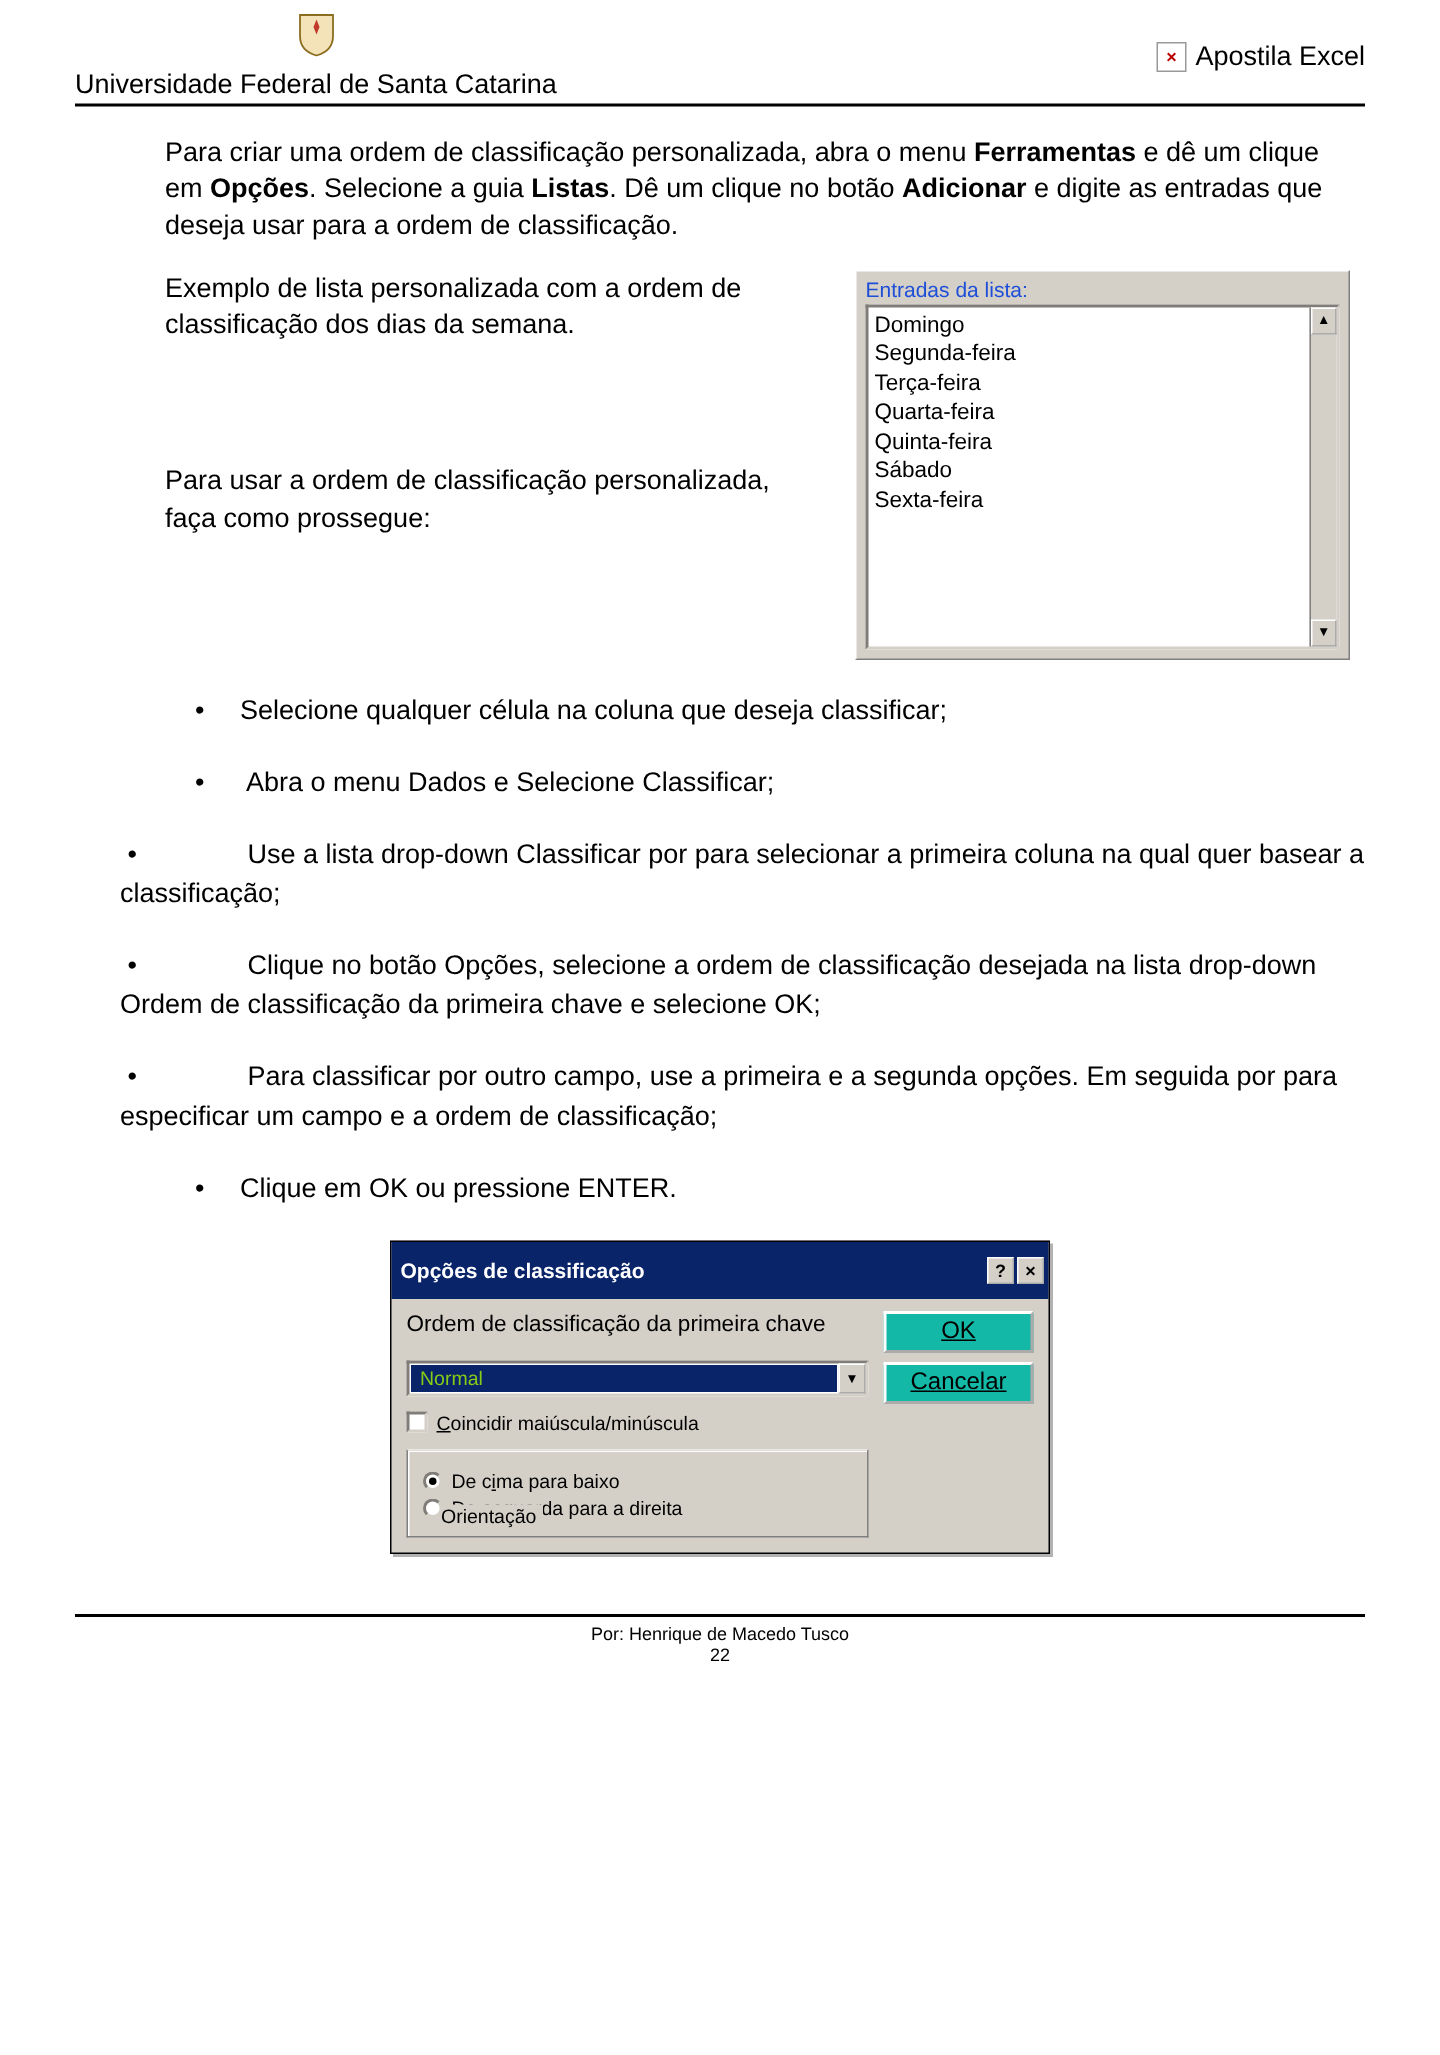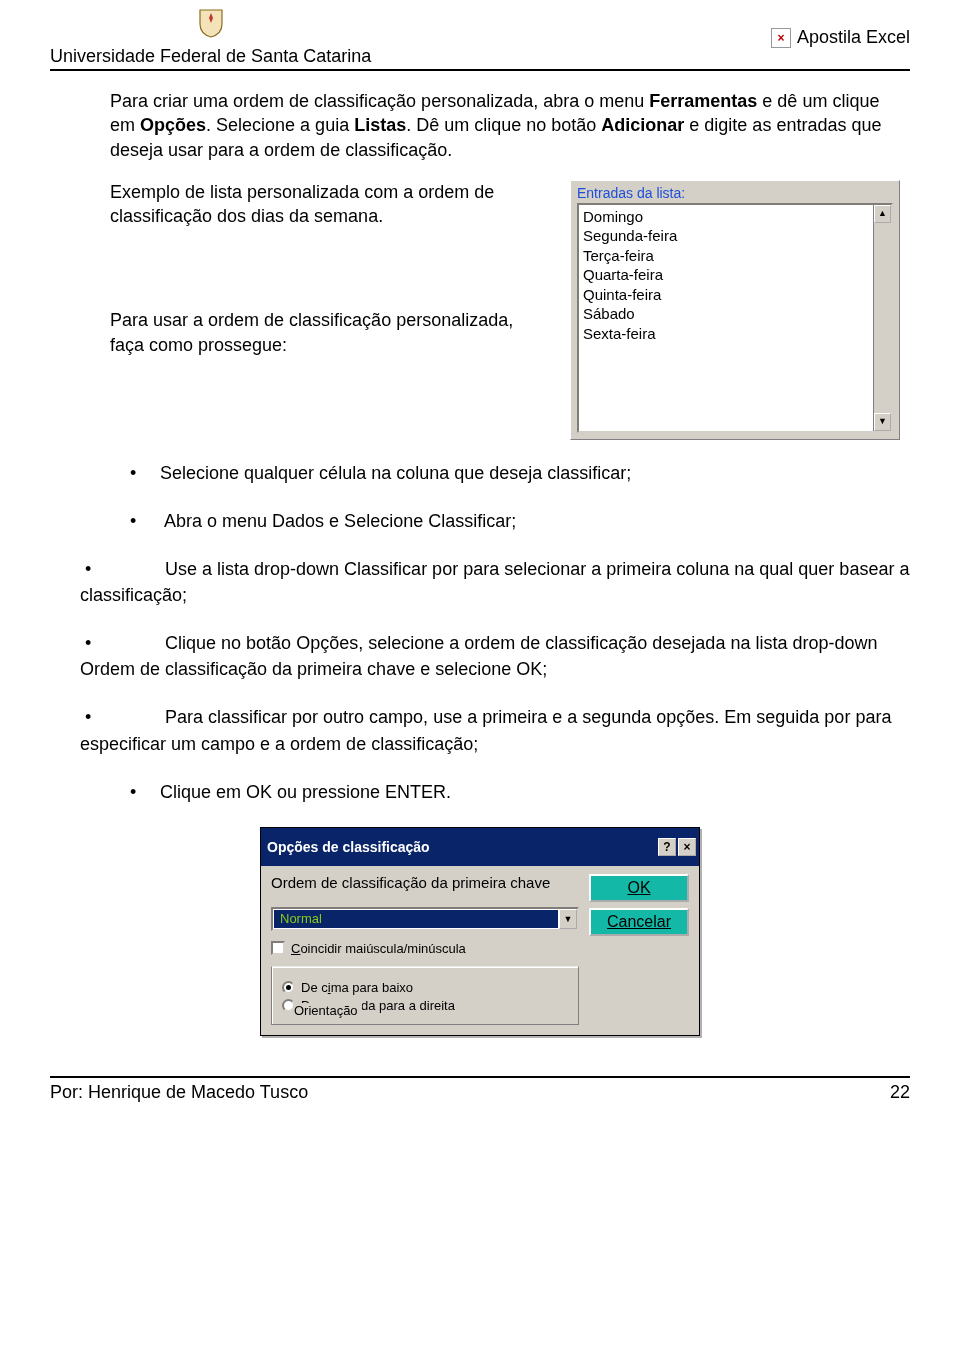--- a/index.html
+++ b/index.html
@@ -165,22 +165,23 @@
     background:#fff;border:2px inset #d4d0c8; position:relative;
   }
   .radio.sel::after {
     content:""; width:5px;height:5px;border-radius:50%;background:#000;
     position:absolute; left:2px; top:2px;
   }
   .footer-row {
     display:flex; align-items:center; justify-content:space-between;
     border-top: 2px solid #000;
     padding: 4px 0 10px 0;
-    font-size: 18px;
+    font-size: 12px;
     margin-top: 36px;
+    flex-direction: column;
   }
   .u { text-decoration: underline; }
 </style>
 </head>
 <body>
 
 <div class="page">
 
   <div class="header-row">
     <div class="hdr-left">

